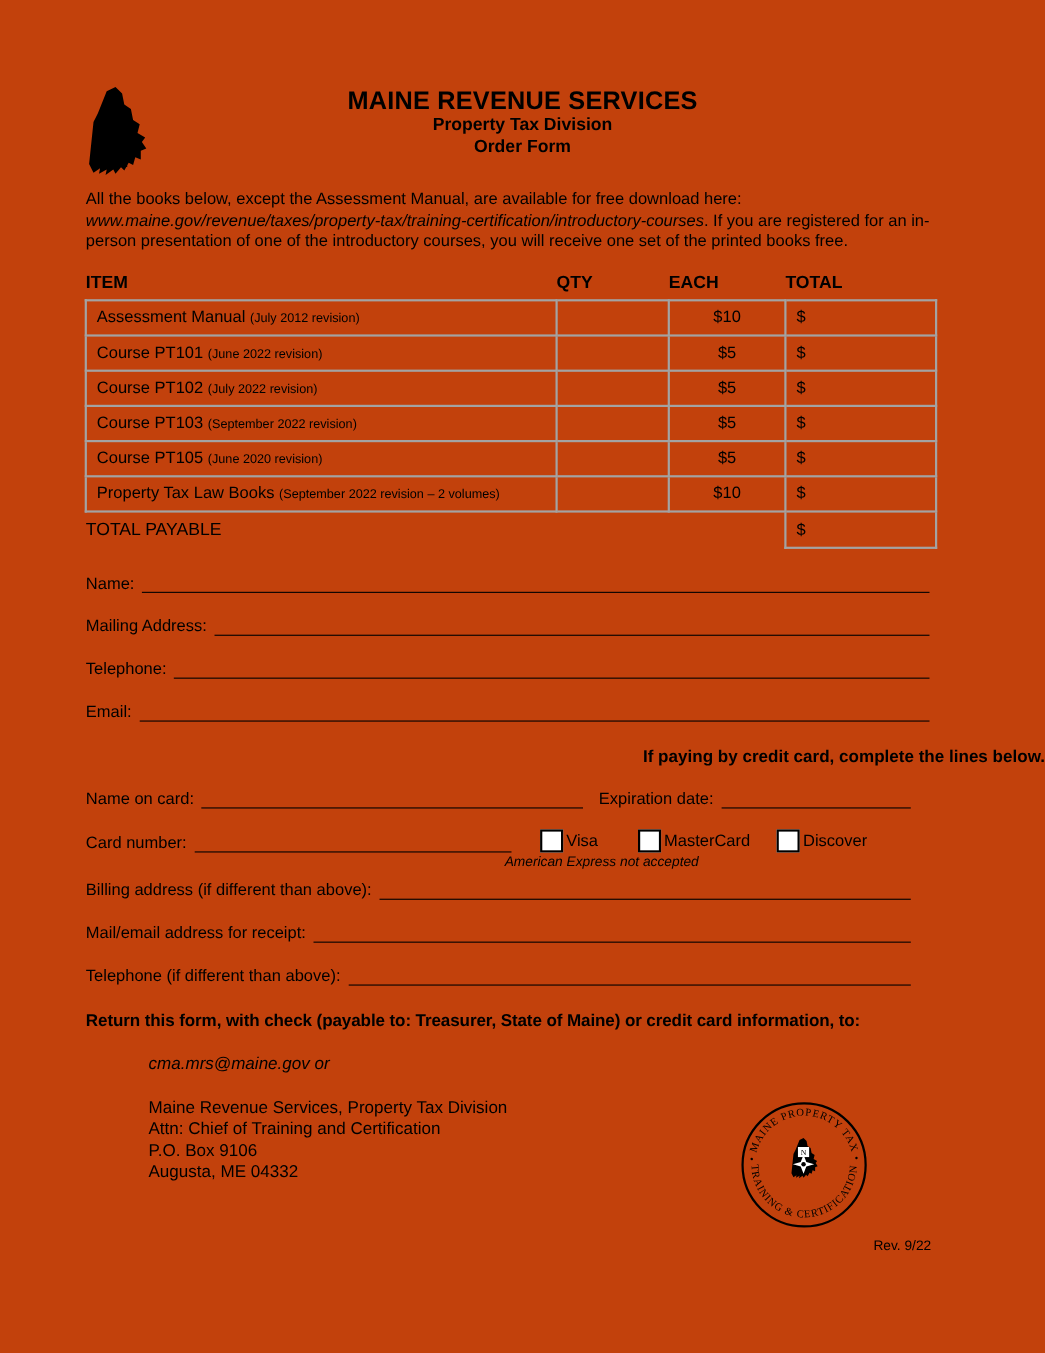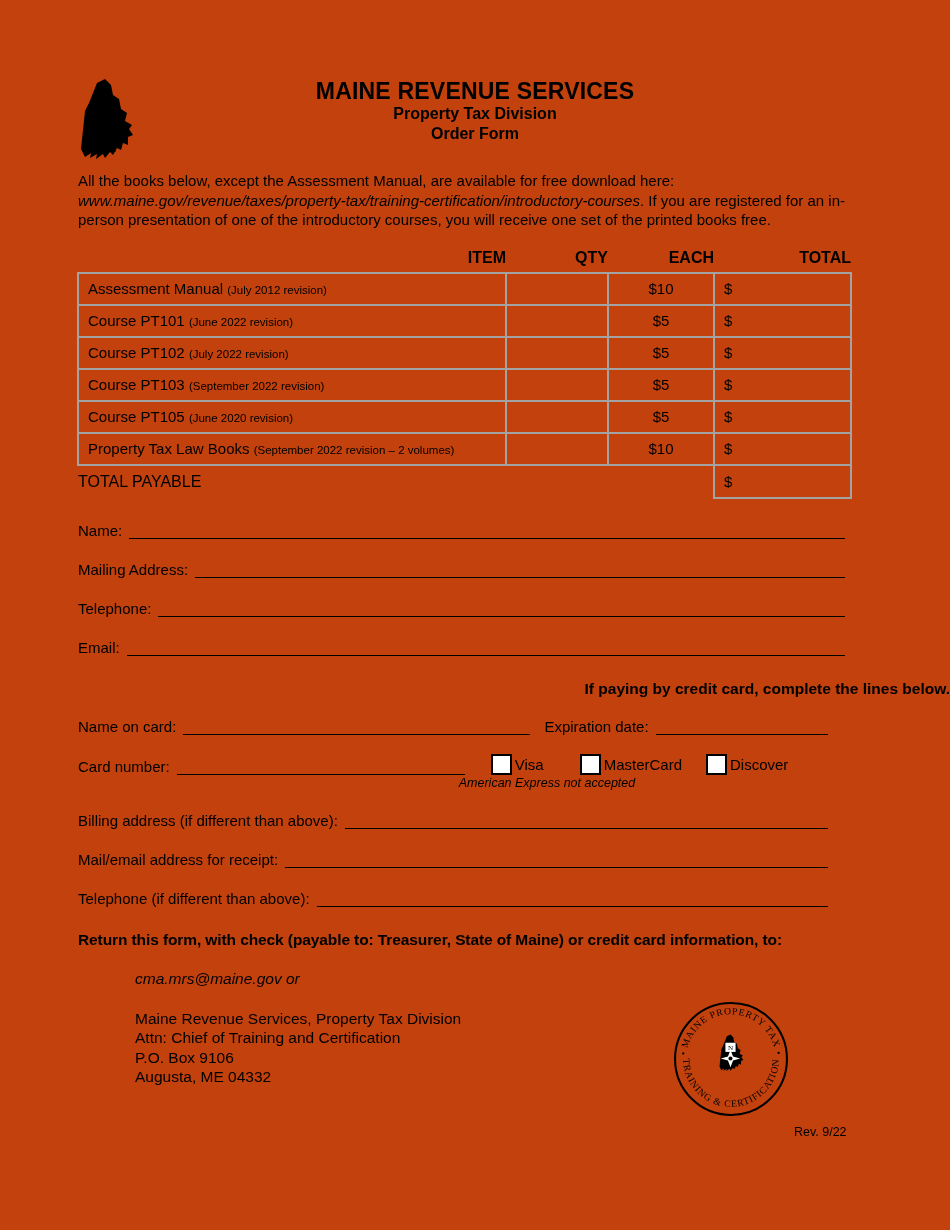--- a/index.html
+++ b/index.html
@@ -23,21 +23,21 @@
   .intro .url { font-style: italic; }
   
   .table-wrap { margin: 17px 0 0 77px; }
   table.order { border-collapse: collapse; table-layout: fixed; width: 773px; }
   table.order col.c-item  { width: 428px; }
   table.order col.c-qty   { width: 102px; }
   table.order col.c-each  { width: 106px; }
   table.order col.c-total { width: 137px; }
   table.order th {
     border: none; font-size: 16px; font-weight: bold;
-    text-align: right; padding: 2px 0 5px 0;
+    text-align: left; padding: 2px 0 5px 0;
   }
   table.order td { border: 2px solid #a3a3a3; height: 32px; font-size: 15px; }
   td.item-cell { padding-left: 9px; }
   td.item-cell .note { font-size: 11.5px; }
   td.each-cell { text-align: center; }
   td.total-cell { padding-left: 9px; }
   tr.total-row td.spacer { border: none; text-align: left; padding-right: 11px; font-size: 16px; }
   tr.total-row td.total-cell { height: 33px; }
   
   .field-row { display: flex; align-items: flex-end; height: 18px; }
@@ -52,21 +52,21 @@
   .row-noc .gap { width: 14px; }
   .row-card { margin-top: 18px; height: 22px; }
   .cardline { width: 288px; }
   .cb-group { display: flex; align-items: center; white-space: nowrap; }
   .checkbox { width: 21px; height: 21px; border: 2.4px solid #000; background: #fff; margin-right: 3px; }
   .g1 { margin-left: 26px; justify-content: space-between; } .g2 { margin-left: 36px; } .g3 { margin-left: 24px; }
   .amex-note {
     margin: 1px 0 0 367px; width: 360px; text-align: center;
     font-style: italic; font-size: 12.5px; line-height: 15px;
   }
-  .row-billing { margin-top: 20px; }
+  .row-billing { margin-top: 9px; }
   .return-line { margin: 23px 60px 0 78px; font-weight: bold; font-size: 15.5px; line-height: 19px; letter-spacing: -0.1px; }
   .send-email { margin: 21px 0 0 135px; font-style: italic; font-size: 15.5px; height: 16px; }
   .address { margin: 23px 0 0 135px; line-height: 19.5px; font-size: 15.5px; }
   
   .seal { position: absolute; left: 672px; top: 1000px; width: 118px; height: 118px; }
   .seal text { font-family: "Liberation Serif", serif; }
   .rev { position: absolute; left: 794px; top: 1125px; font-size: 12.5px; }
 </style>
 </head>
 <body>

